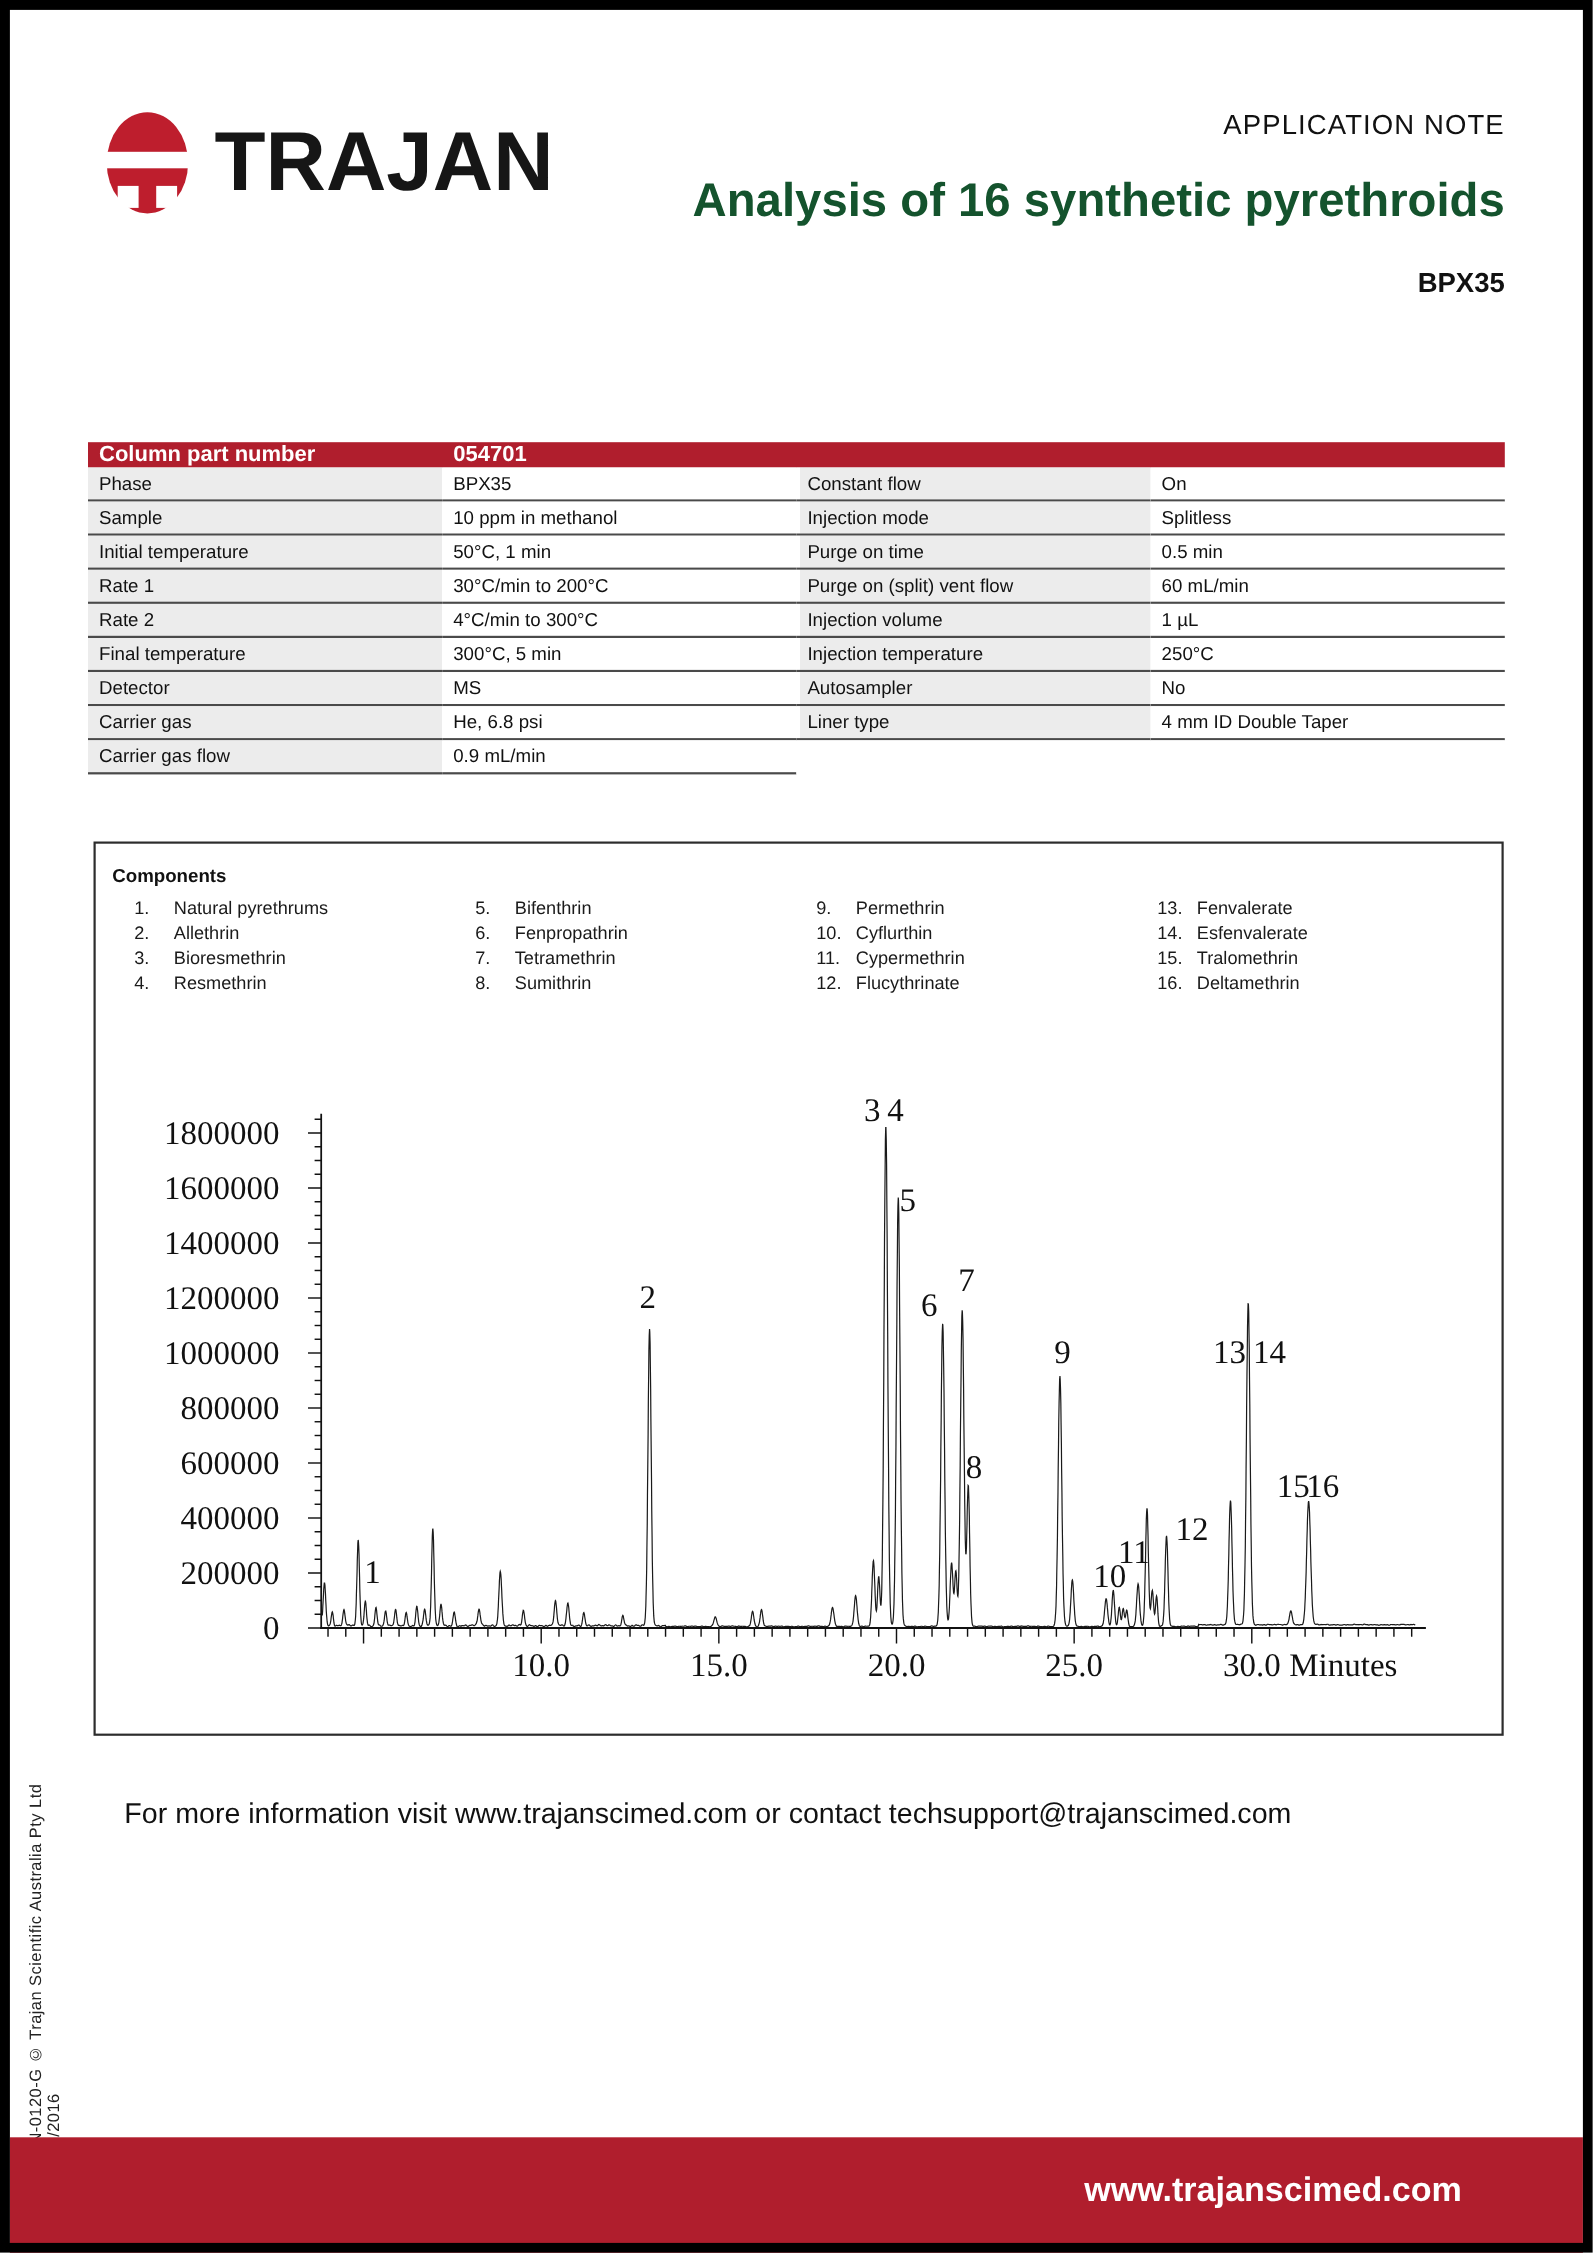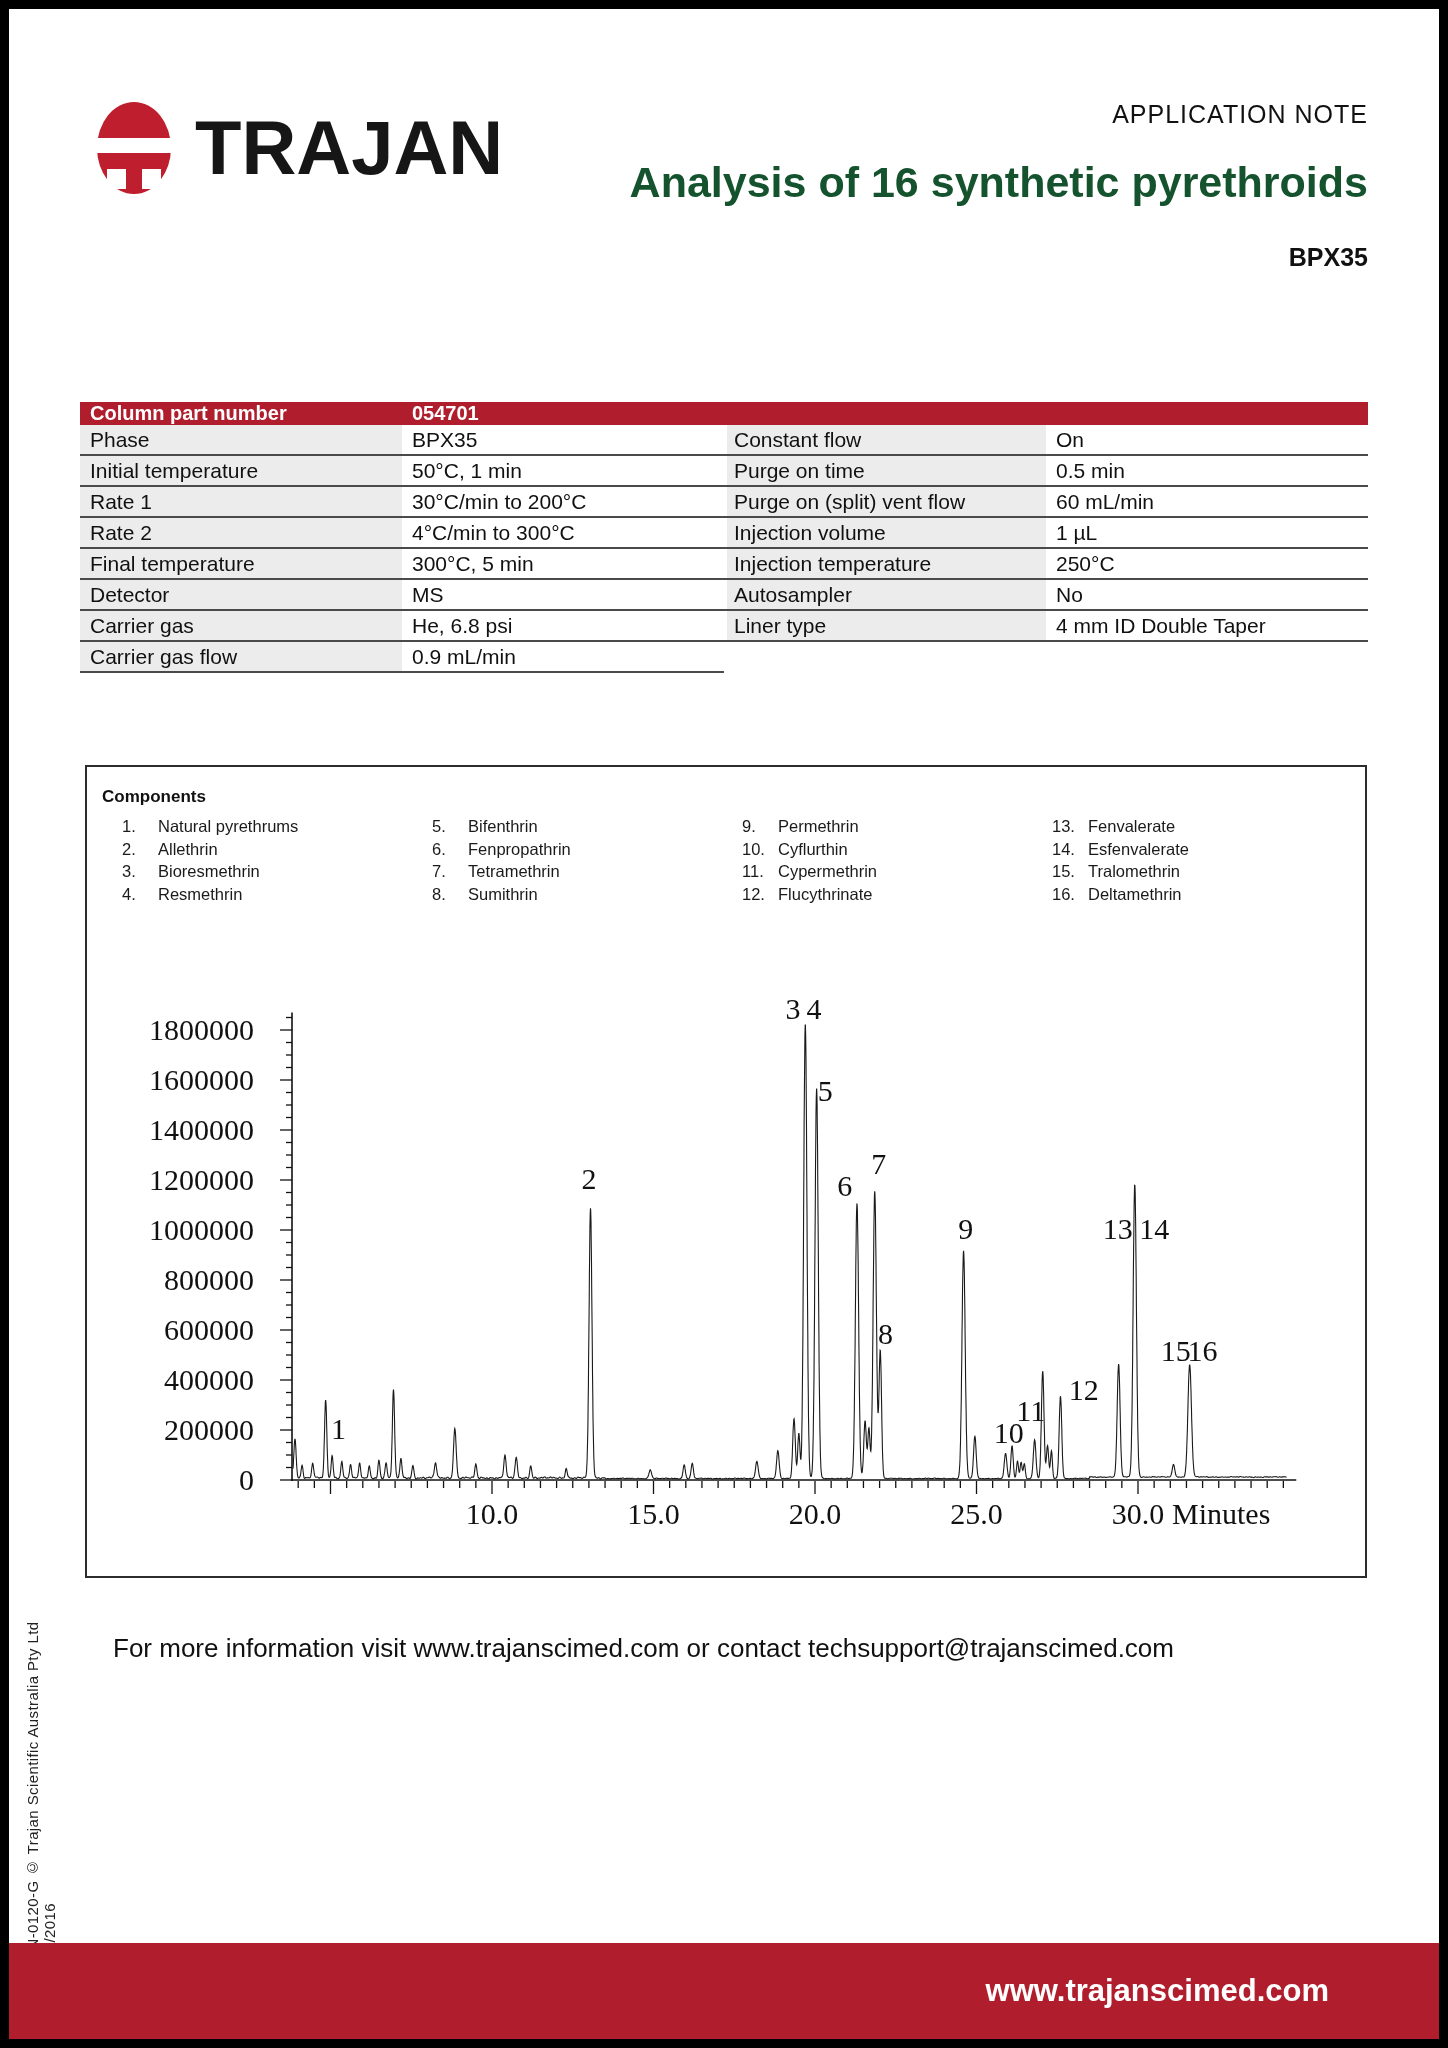--- a/index.html
+++ b/index.html
@@ -15,21 +15,21 @@
   .app-note{position:absolute;right:80px;top:100px;font-size:25px;letter-spacing:1px;color:#111;}
   .doc-title{position:absolute;right:80px;top:158px;font-size:43px;font-weight:600;color:#14532d;}
   .product{position:absolute;right:80px;top:243px;font-size:25px;font-weight:bold;color:#111;}
 
   
   .params{position:absolute;left:80px;top:402px;width:1288px;}
   .t-head{display:grid;grid-template-columns:322px 1fr;background:#b01e2d;color:#fff;
           font-weight:bold;font-size:20px;height:23px;line-height:23px;}
   .t-head > div{padding-left:10px;}
   .t-row{display:grid;grid-template-columns:322px 322px 322px 322px;height:31px;
-         font-size:21px;line-height:29px;}
+         font-size:17px;line-height:29px;}
   .cell{padding-left:10px;border-bottom:2px solid #4a4a4a;white-space:nowrap;overflow:hidden;}
   .lab{background:#ececec;}
   .lab3{background:linear-gradient(to right,#fff 0 3px,#ececec 3px);}
   .val{background:#fff;}
   .empty{border-bottom:none;background:#fff;}
 
   
   .panel{position:absolute;left:85px;top:765px;width:1282px;height:813px;
          border:2px solid #2c2c2c;box-sizing:border-box;background:#fff;}
   .comp-head{position:absolute;left:15px;top:20px;font-size:17px;font-weight:bold;}
@@ -70,20 +70,26 @@
   <div class="t-head">
     <div>Column part number</div>
     <div>054701</div>
   </div>
   <div id="table-body">
       <div class="t-row">
         <div class="cell lab">Phase</div>
         <div class="cell val">BPX35</div>
         <div class="cell lab3">Constant flow</div>
         <div class="cell val">On</div>
+      </div>
+      <div class="t-row">
+        <div class="cell lab">Sample</div>
+        <div class="cell val">10 ppm in methanol</div>
+        <div class="cell lab3">Injection mode</div>
+        <div class="cell val">Splitless</div>
       </div>
       <div class="t-row">
         <div class="cell lab">Initial temperature</div>
         <div class="cell val">50°C, 1 min</div>
         <div class="cell lab3">Purge on time</div>
         <div class="cell val">0.5 min</div>
       </div>
       <div class="t-row">
         <div class="cell lab">Rate 1</div>
         <div class="cell val">30°C/min to 200°C</div>

